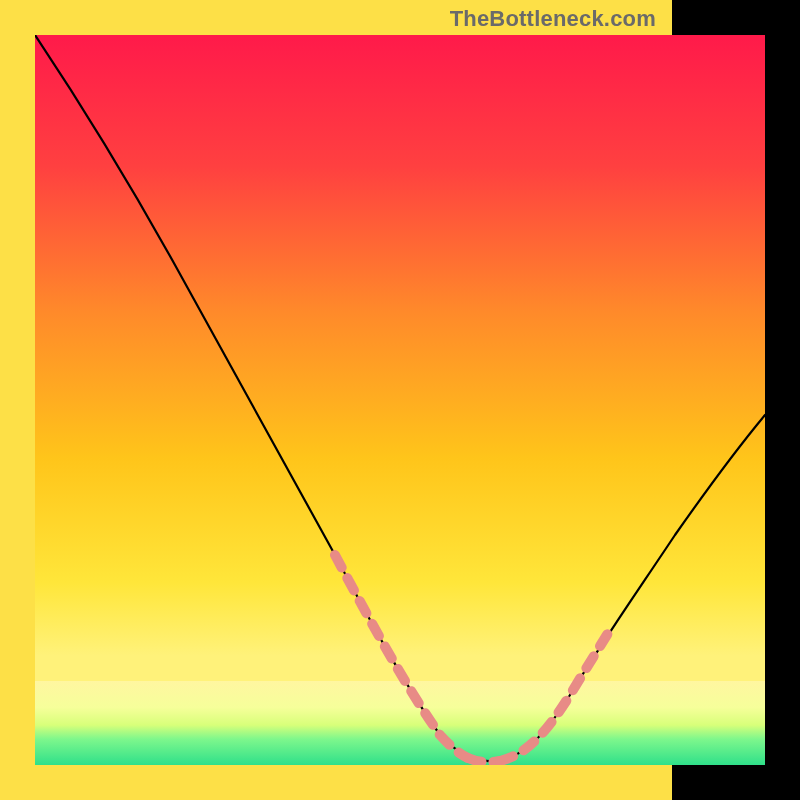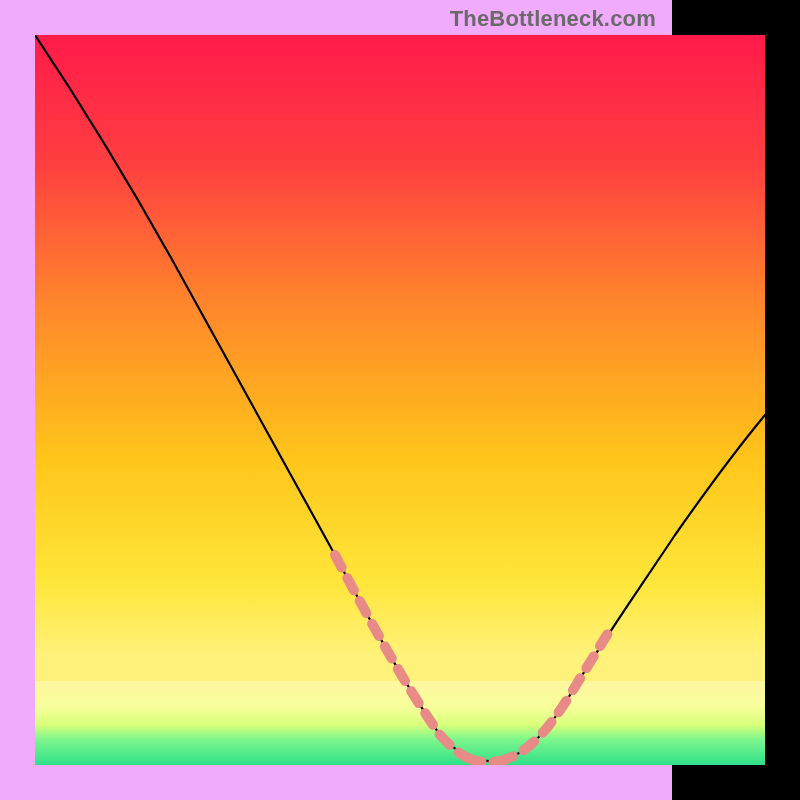--- a/index.html
+++ b/index.html
@@ -1,21 +1,21 @@
 <!DOCTYPE html>
 <html><head>
 <meta charset="utf-8">
 <style>
   * { margin: 0; padding: 0; box-sizing: border-box; }
   html, body { width: 800px; height: 800px; overflow: hidden; background: #000; }
   .frame {
     position: relative;
     width: 672px;
     height: 800px;
-    background: #f0abfc;
+    background: #fde047;
   }
   .plot-area {
     position: absolute;
     left: 35px;
     top: 35px;
     width: 730px;
     height: 730px;
     overflow: hidden;
   }
   .gradient {

